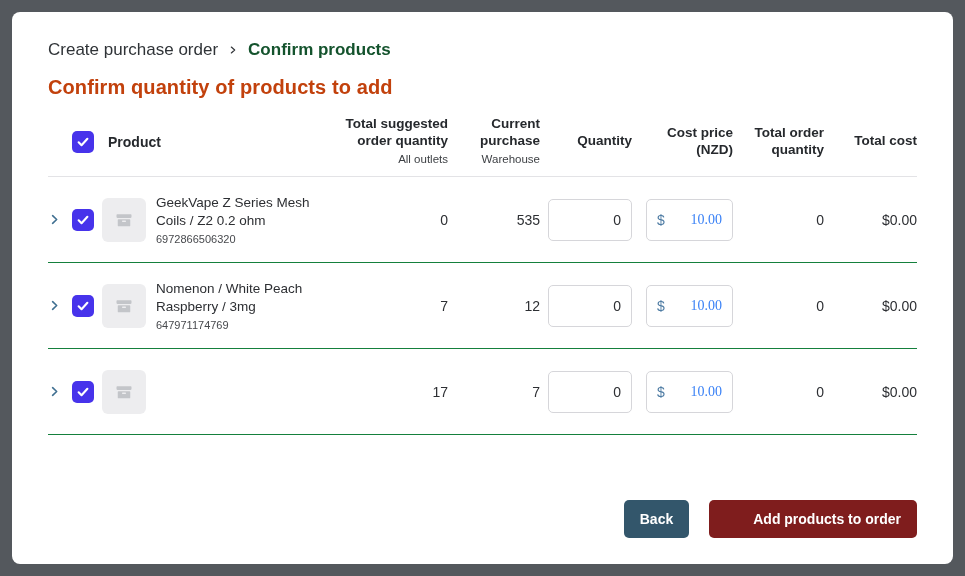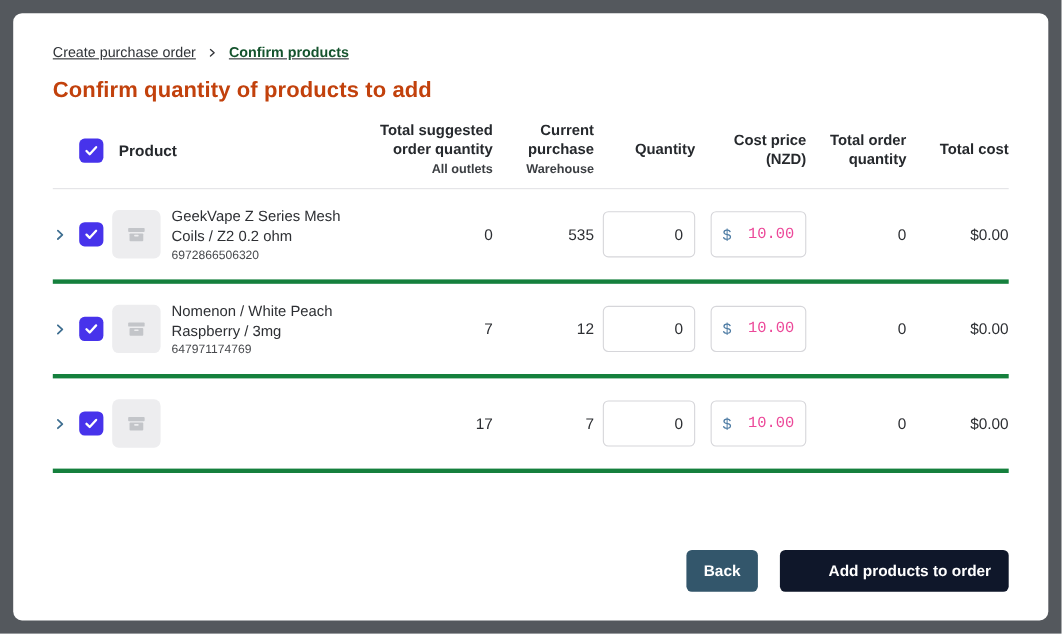--- a/index.html
+++ b/index.html
@@ -12,51 +12,51 @@
   .frame { width: 965px; height: 576px; padding: 12px; }
   .card {
     background: #ffffff;
     border-radius: 8px;
     width: 100%; height: 100%;
     padding: 28px 36px 26px 36px;
     display: flex; flex-direction: column;
     overflow: hidden;
   }
   
-  .breadcrumb { display: flex; align-items: center; gap: 10px; font-size: 13px; color: #2f3337; margin-bottom: 16px; text-decoration: underline; }
+  .breadcrumb { display: flex; align-items: center; gap: 10px; font-size: 17px; color: #2f3337; margin-bottom: 16px; }
   .bc-current { font-weight: bold; color: #14532d; }
   .bc-sep svg { display: block; }
   
   h1 { font-size: 20px; font-weight: bold; color: #c2410c; letter-spacing: .1px; margin-bottom: 16px; }
   
   .trow { display: flex; align-items: center; }
   .col-product { flex: 1 1 auto; min-width: 0; display: flex; align-items: center; }
   .col { flex: 0 0 auto; text-align: right; font-size: 14px; color: #2d2f33; }
   .col-sug  { width: 108px; }
   .col-cur  { width: 92px; }
   .col-qty  { width: 92px; }
   .col-cost { width: 101px; }
   .col-tq   { width: 91px; }
   .col-tc   { width: 93px; }
   
   .thead { min-height: 62px; border-bottom: 1px solid #e3e3e6; padding-bottom: 8px; align-items: center; }
   .thead .col { font-size: 13.5px; font-weight: bold; color: #26292d; line-height: 1.25; }
-  .thead .sub { font-size: 11.5px; font-weight: bold; color: #3c3f43; margin-top: 2px; }
+  .thead .sub { font-size: 11.5px; font-weight: normal; color: #3c3f43; margin-top: 2px; }
   .thead .col-product { padding-left: 24px; text-align: right; }
   .product-h { font-size: 14px; font-weight: bold; margin-left: 14px; color: #26292d; }
   
   .checkbox {
     width: 22px; height: 22px; flex: 0 0 22px;
     background: #4733eb; border-radius: 5px;
     display: inline-flex; align-items: center; justify-content: center;
     cursor: pointer;
   }
   .checkbox svg { width: 14px; height: 14px; display: block; }
   
-  .row { min-height: 86px; border-bottom: 4px solid #15803d; }
+  .row { min-height: 86px; border-bottom: 1px solid #15803d; }
   .row-chevron { width: 24px; flex: 0 0 24px; display: inline-flex; justify-content: flex-start; cursor: pointer; }
   .row-chevron svg { width: 13px; height: 13px; display: block; }
   .thumb {
     width: 44px; height: 44px; flex: 0 0 44px;
     background: #ededef; border-radius: 6px;
     margin-left: 8px;
     display: inline-flex; align-items: center; justify-content: center;
   }
   .thumb svg { width: 20px; height: 20px; display: block; }
   .pinfo { margin-left: 10px; min-width: 0; padding-right: 12px; }
@@ -73,34 +73,34 @@
   }
   .cost-box {
     width: 87px; height: 42px; margin-left: auto;
     border: 1px solid #d6d6da; border-radius: 5px;
     display: flex; align-items: center; padding: 0 10px;
     background: #fff;
   }
   .dollar { font-size: 14px; color: #4d7ba3; flex: 0 0 auto; }
   .cost-box input {
     width: 100%; border: none; outline: none;
-    font-family: Liberation Mono, monospace;
-    font-size: 14px; color: #ec4899; text-align: right;
+    font-family: Liberation Serif, serif;
+    font-size: 14px; color: #3b82f6; text-align: right;
     background: transparent;
   }
   
   .footer { margin-top: auto; display: flex; justify-content: flex-end; gap: 20px; padding-top: 20px; }
   .btn {
     height: 38px; border: none; border-radius: 5px;
     font-family: "Liberation Sans", sans-serif;
     font-size: 14px; font-weight: bold; color: #ffffff;
     padding: 0 16px; cursor: pointer;
   }
   .btn-back { background: #33566b; }
-  .btn-primary { background: #0f172a; padding-left: 44px; }
+  .btn-primary { background: #7f1d1d; padding-left: 44px; }
 </style>
 </head>
 <body>
 
 <div class="frame">
   <div class="card">
 
     <div class="breadcrumb">
       <span>Create purchase order</span>
       <span class="bc-sep">

